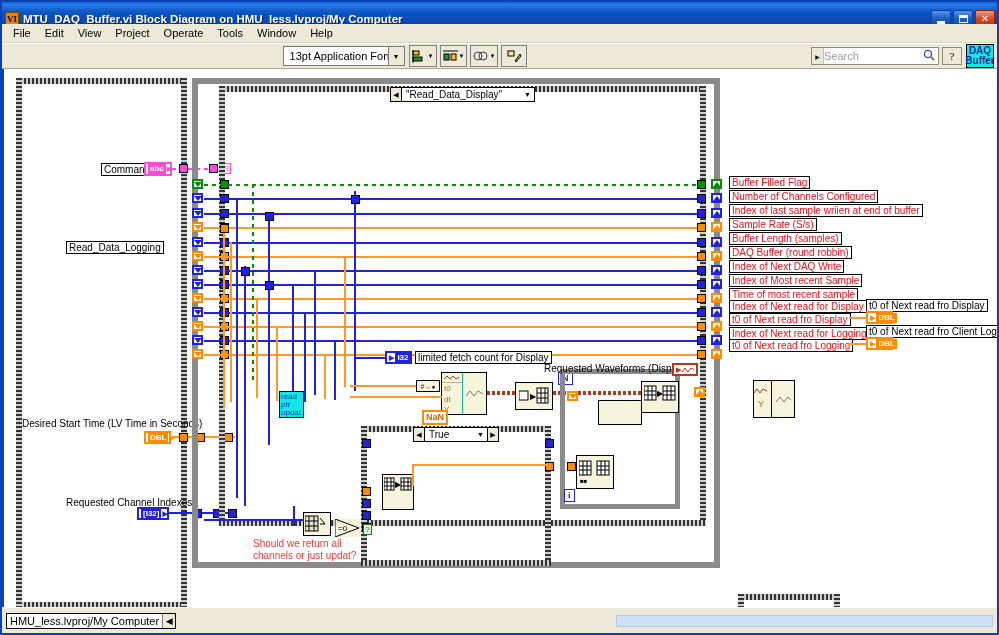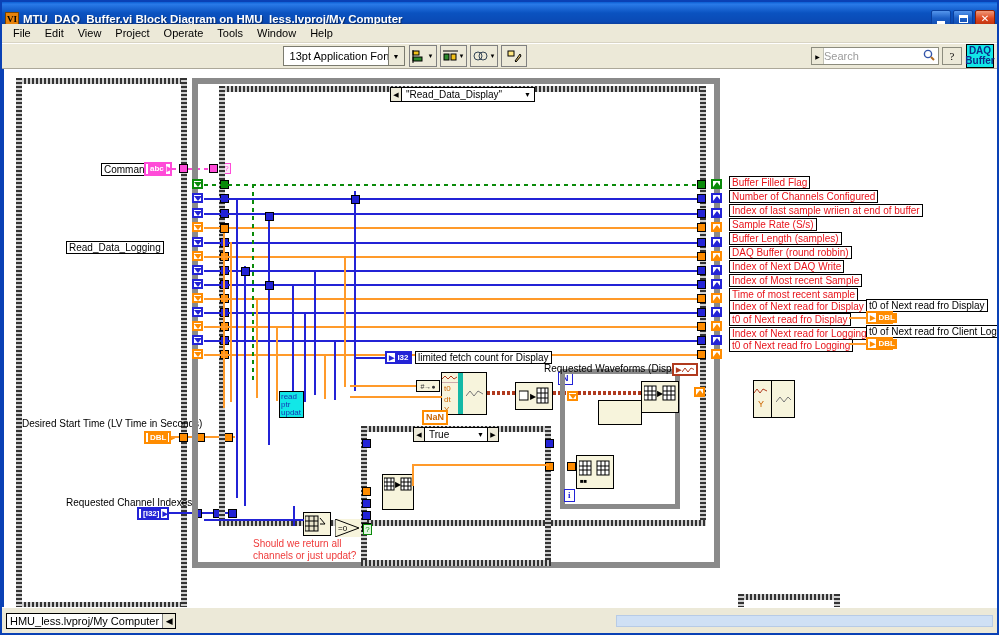--- a/index.html
+++ b/index.html
@@ -575,21 +575,21 @@
     </div>
 
     <div class="ctrl i32" style="left:381px;top:282px;width:27px;height:13px;">
       <span style="color:#2323d6;font-size:7px;margin-right:1px;">▶</span>
       <span class="chip">I32</span>
     </div>
     <div class="lv-label" style="left:411px;top:282px;">limited fetch count for Display</div>
     <div class="wire h w-blue" style="left:350px;top:288px;width:32px;"></div>
 
     <div class="node" style="left:437px;top:303px;width:46px;height:43px;background:#f7f4dc;">
-      <div style="position:absolute;left:0;top:0;width:21px;height:100%;border-right:5px solid #14b8a6;background:#f7f4dc;">
+      <div style="position:absolute;left:0;top:0;width:21px;height:100%;border-right:1px solid #14b8a6;background:#f7f4dc;">
         <div style="height:10px;border-bottom:1px solid #caa;display:flex;align-items:center;justify-content:center;">
           <svg width="16" height="7">
               <polyline points="0,5 3,2 6,5 9,2 12,5 15,3" fill="none" stroke="#b03a1e"></polyline>
             </svg>
         </div>
         <div style="height:11px;font-size:8px;color:#cc6600;padding-left:2px;line-height:11px;">t0</div>
         <div style="height:11px;font-size:8px;color:#cc6600;padding-left:2px;line-height:11px;">dt</div>
         <div style="height:10px;font-size:8px;color:#cc6600;padding-left:2px;line-height:10px;">Y</div>
       </div>
       <div style="position:absolute;left:22px;top:0;right:0;bottom:0;display:flex;align-items:center;justify-content:center;">

